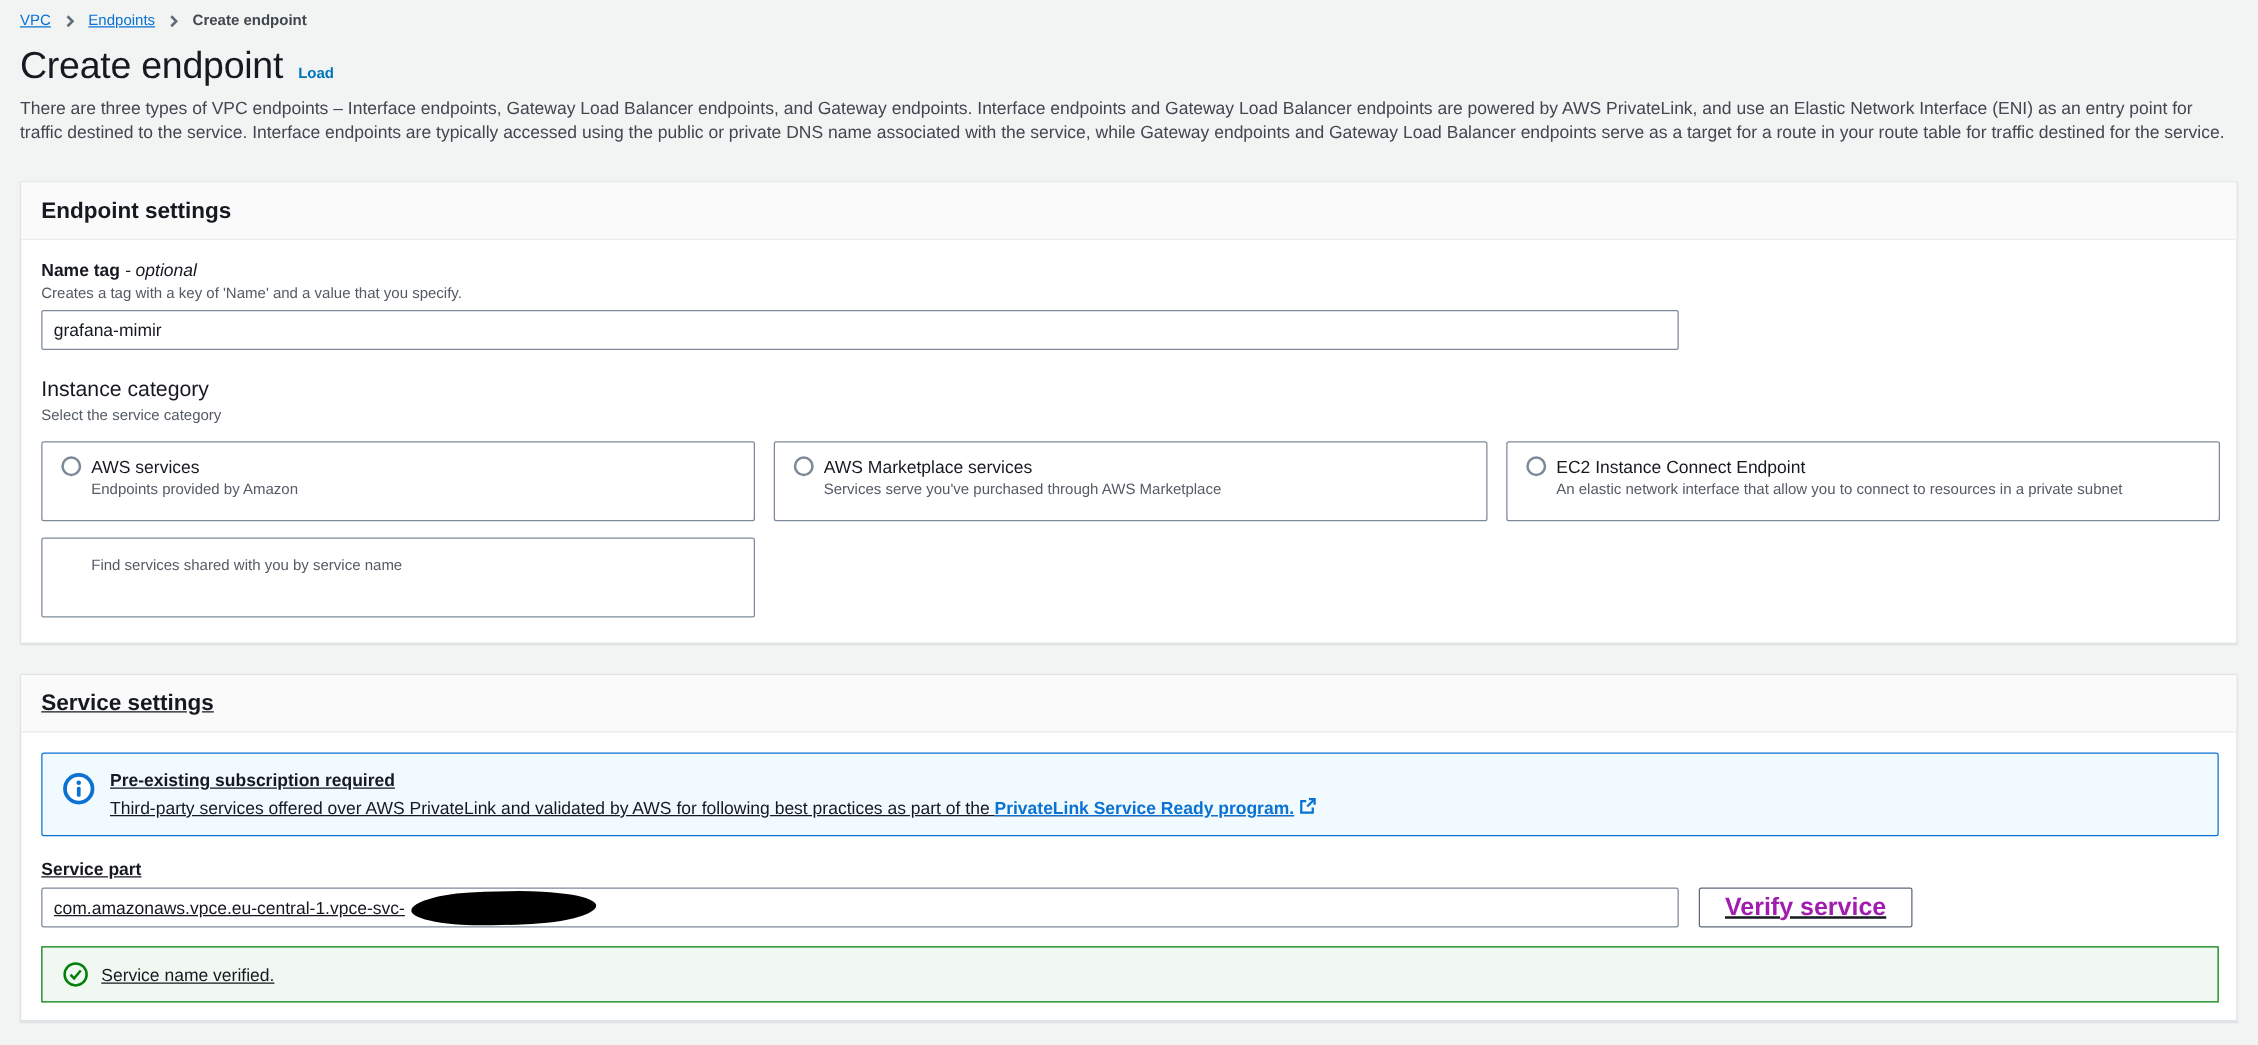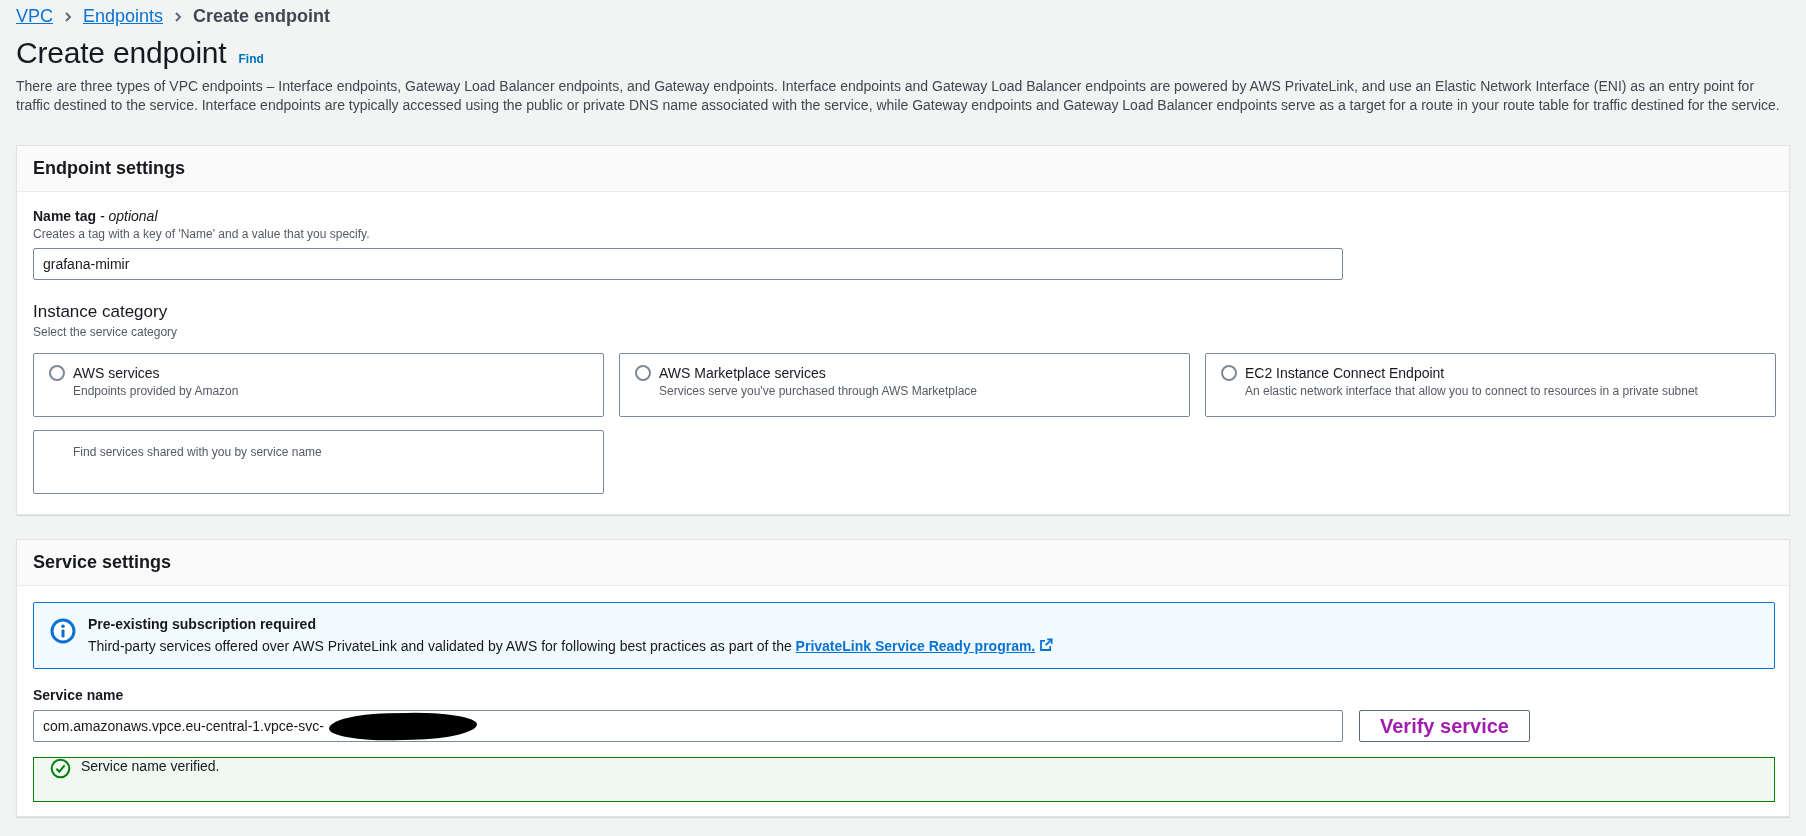--- a/index.html
+++ b/index.html
@@ -6,41 +6,41 @@
   html,body { width:1806px; height:836px; overflow:hidden; }
   body {
     background:#f2f3f3;
     font-family:"Liberation Sans", sans-serif;
     color:#16191f;
     font-size:14px;
   }
   .page { padding:6px 16px 0 16px; width:1806px; }
 
   
-  .breadcrumb { display:flex; align-items:center; gap:10px; height:20px; font-size:18px; }
+  .breadcrumb { display:flex; align-items:center; gap:10px; height:20px; font-size:12px; }
   .breadcrumb a { color:#0972d3; text-decoration:underline; cursor:pointer; }
   .breadcrumb .crumb-current { color:#414750; font-weight:700; }
   .crumb-sep { display:inline-flex; margin-top:1px; }
 
   
   .title-row { display:flex; align-items:baseline; margin-top:10px; }
   h1.page-title { font-size:30px; font-weight:500; color:#16191f; letter-spacing:-0.2px; }
   .info-link { font-size:12px; font-weight:700; color:#0073bb; margin-left:12px; text-decoration:none; cursor:pointer; }
 
   .page-desc { margin-top:7px; font-size:14px; line-height:19px; color:#414750; max-width:1774px; }
 
   
   .panel {
     background:#fff;
     border:1px solid #dfe3e8;
     box-shadow:0 1px 1px rgba(0,28,36,.1);
     margin-top:30px;
     width:1774px;
   }
-  .panel + .panel { margin-top:24px; }
+  .panel + .panel { margin-top:24px;text-decoration:underline; }
   .panel-header {
     background:#fafafa;
     border-bottom:1px solid #eaeded;
     padding:12px 16px;
   }
   .panel-header h2 { font-size:18px; font-weight:700; color:#16191f; }
   .panel-body { padding:16px 16px 20px 16px; }
 
   
   .field-label { font-size:14px; font-weight:700; color:#16191f; }
@@ -104,21 +104,21 @@
   }
   .btn-secondary {
     margin-left:16px; height:32px; padding:0 20px;
     background:#fff; border:1px solid #5f6b7a; border-radius:2px;
     font-family:"Liberation Sans", sans-serif;
     font-size:20px; font-weight:700; color:#a21caf; cursor:pointer;
   }
   .alert-success {
     margin-top:15px;
     border:1px solid #037f0c; background:#f1f8f1;
-    height:45px; display:flex; align-items:flex-start; gap:10px;
+    height:45px; display:flex; align-items:center; gap:10px;
     font-size:14px; color:#16191f; padding:0 16px;
   }
   .mt18 { margin-top:18px; }
 </style>
 </head>
 <body>
 
 <div class="page">
 
   <nav class="breadcrumb">
@@ -132,21 +132,21 @@
     <span class="crumb-sep">
       <svg width="10" height="12" viewBox="0 0 10 12">
           <polyline points="3,2 7,6 3,10" fill="none" stroke="#5f6b7a" stroke-width="2"></polyline>
         </svg>
     </span>
     <span class="crumb-current">Create endpoint</span>
   </nav>
 
   <div class="title-row">
     <h1 class="page-title">Create endpoint</h1>
-    <a class="info-link">Find</a>
+    <a class="info-link">Load</a>
   </div>
   <p class="page-desc">There are three types of VPC endpoints – Interface endpoints, Gateway Load Balancer endpoints, and Gateway endpoints. Interface endpoints and Gateway Load Balancer endpoints are powered by AWS PrivateLink, and use an Elastic Network Interface (ENI) as an entry point for traffic destined to the service. Interface endpoints are typically accessed using the public or private DNS name associated with the service, while Gateway endpoints and Gateway Load Balancer endpoints serve as a target for a route in your route table for traffic destined for the service.</p>
 
   <section class="panel">
     <div class="panel-header">
       <h2>Endpoint settings</h2>
     </div>
     <div class="panel-body">
       <div class="field-label">
         <span>Name tag</span>
@@ -214,21 +214,21 @@
               <svg width="14" height="14" viewBox="0 0 14 14">
                 <path d="M11.2 8v4H2V2.8h4" fill="none" stroke="#0972d3" stroke-width="1.8"></path>
                 <path d="M6.8 7.2 12.4 1.6" fill="none" stroke="#0972d3" stroke-width="1.8"></path>
                 <path d="M8.2 1.3h4.5v4.5" fill="none" stroke="#0972d3" stroke-width="1.8"></path>
               </svg>
             </span>
           </div>
         </div>
       </div>
 
-      <div class="field-label mt18">Service name</div>
+      <div class="field-label mt18">Service part</div>
       <div class="service-name-row">
         <div class="service-name-wrap">
           <input class="text-input" type="text" style="margin-top: 0px;" value="com.amazonaws.vpce.eu-central-1.vpce-svc-">
           <div class="redaction"></div>
         </div>
         <button class="btn-secondary">Verify service</button>
       </div>
 
       <div class="alert-success" style="width:1742px;">
         <span style="display:inline-flex;">

